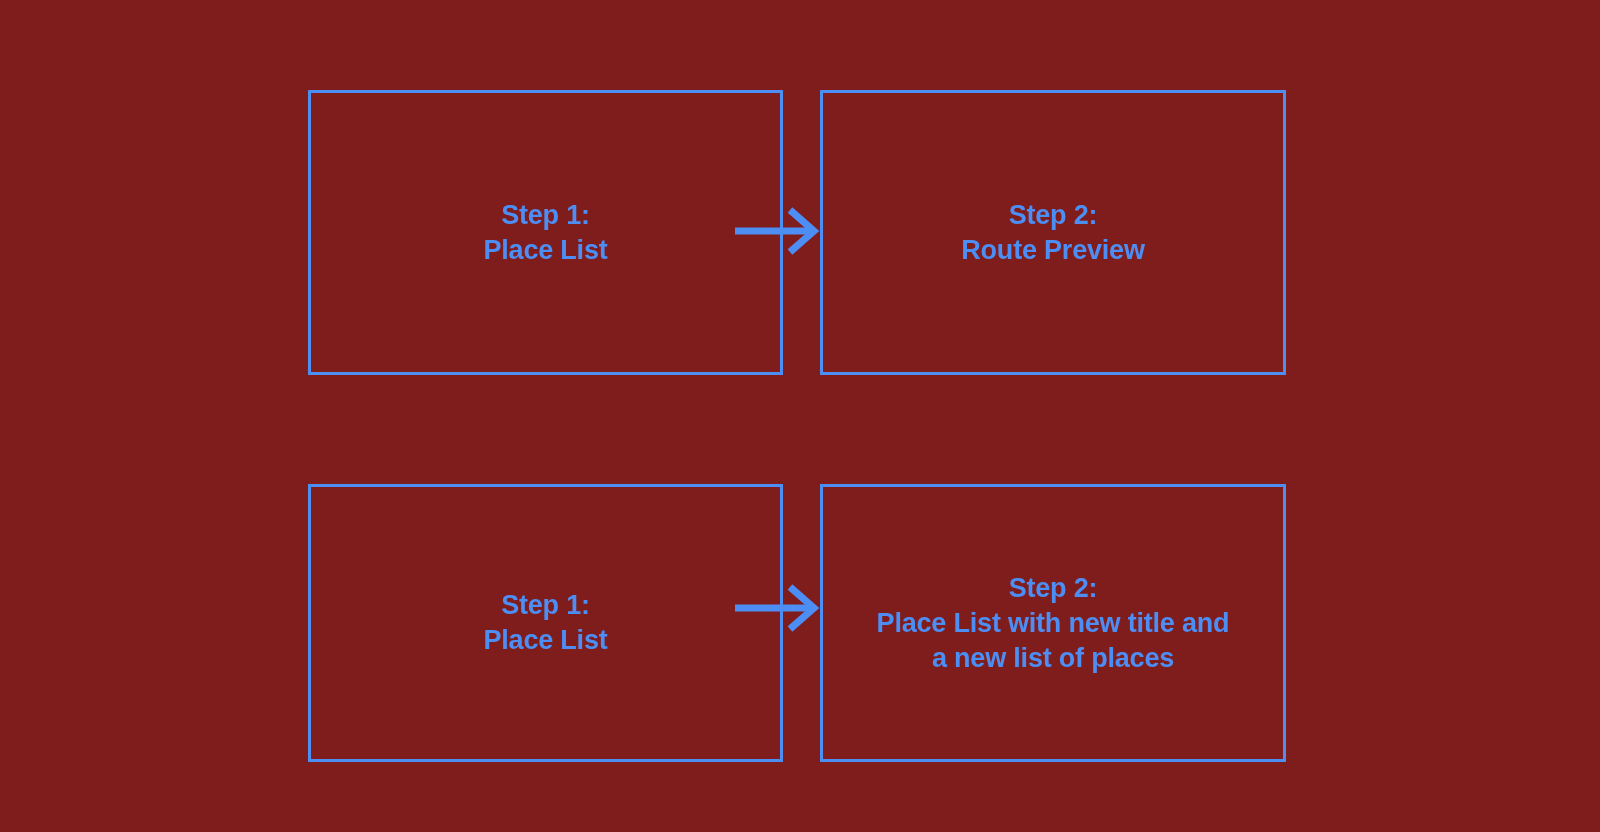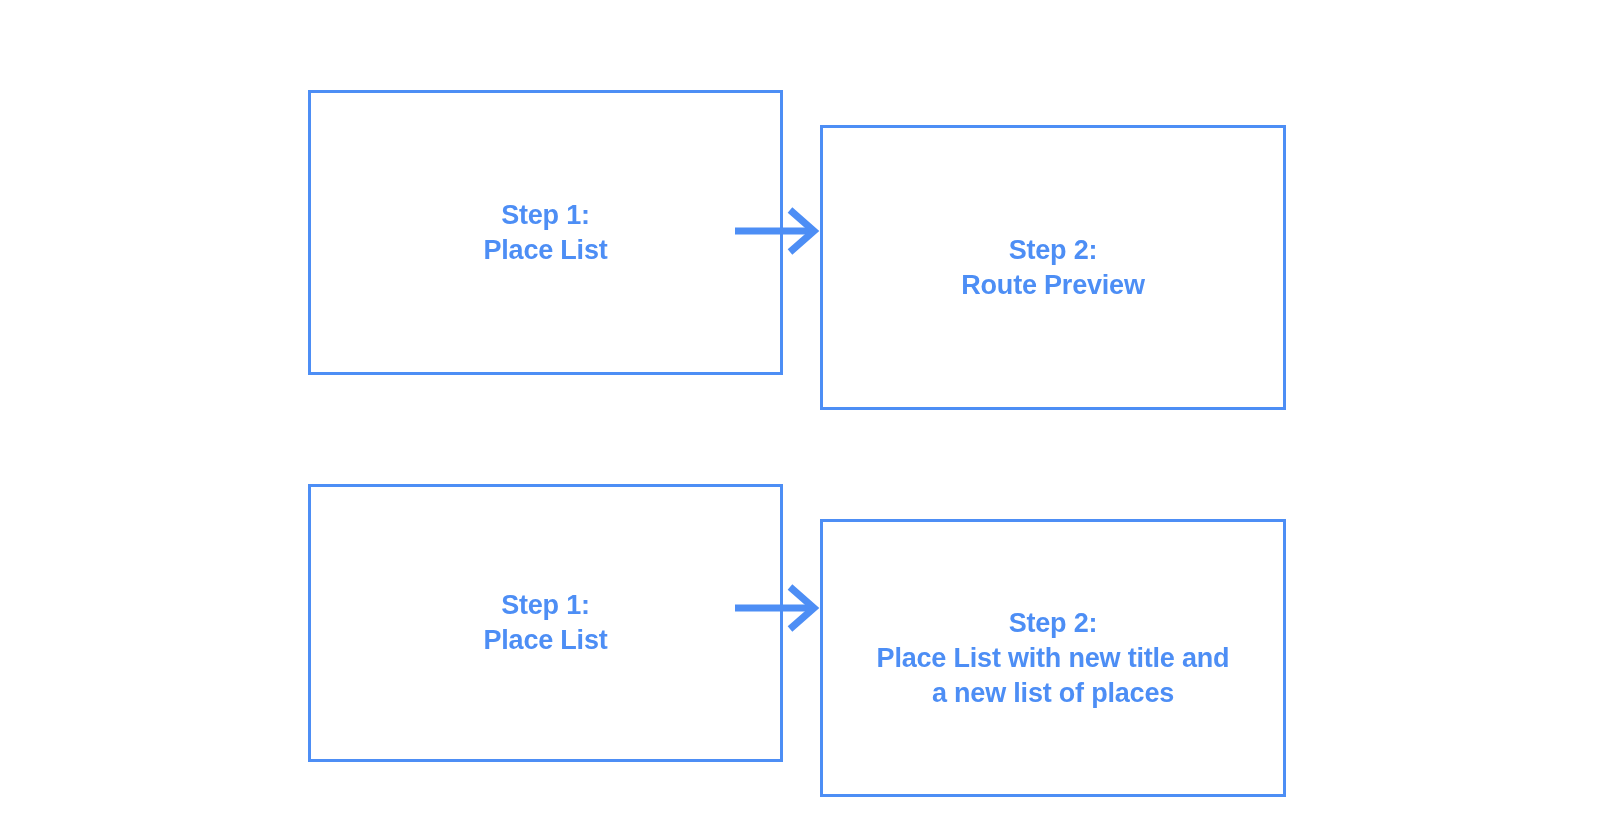--- a/index.html
+++ b/index.html
@@ -10,21 +10,21 @@
   body {
     width: 1600px;
     height: 832px;
     overflow: hidden;
     font-family: "Liberation Sans", sans-serif;
   }
   #canvas {
     position: relative;
     width: 1600px;
     height: 832px;
-    background: #ffffff;
+    background: #7f1d1d;
   }
   .flow-row {
     position: absolute;
     left: 0;
     width: 1600px;
     height: 290px;
   }
   .flow-row.row-1 { top: 88px; }
   .flow-row.row-2 { top: 482px; }
 
@@ -38,21 +38,20 @@
     justify-content: center;
     text-align: center;
   }
   .step-box.left {
     left: 308px;
     width: 475px;
   }
   .step-box.right {
     left: 820px;
     width: 466px;
-    margin-top: 35px;
   }
   .flow-row.row-1 .step-box { top: 2px; height: 285px; }
   .flow-row.row-2 .step-box { top: 2px; height: 278px; }
 
   .step-label {
     color: #4d8ef5;
     font-family: "Liberation Sans", sans-serif;
     font-weight: bold;
     font-size: 27px;
     line-height: 35px;

